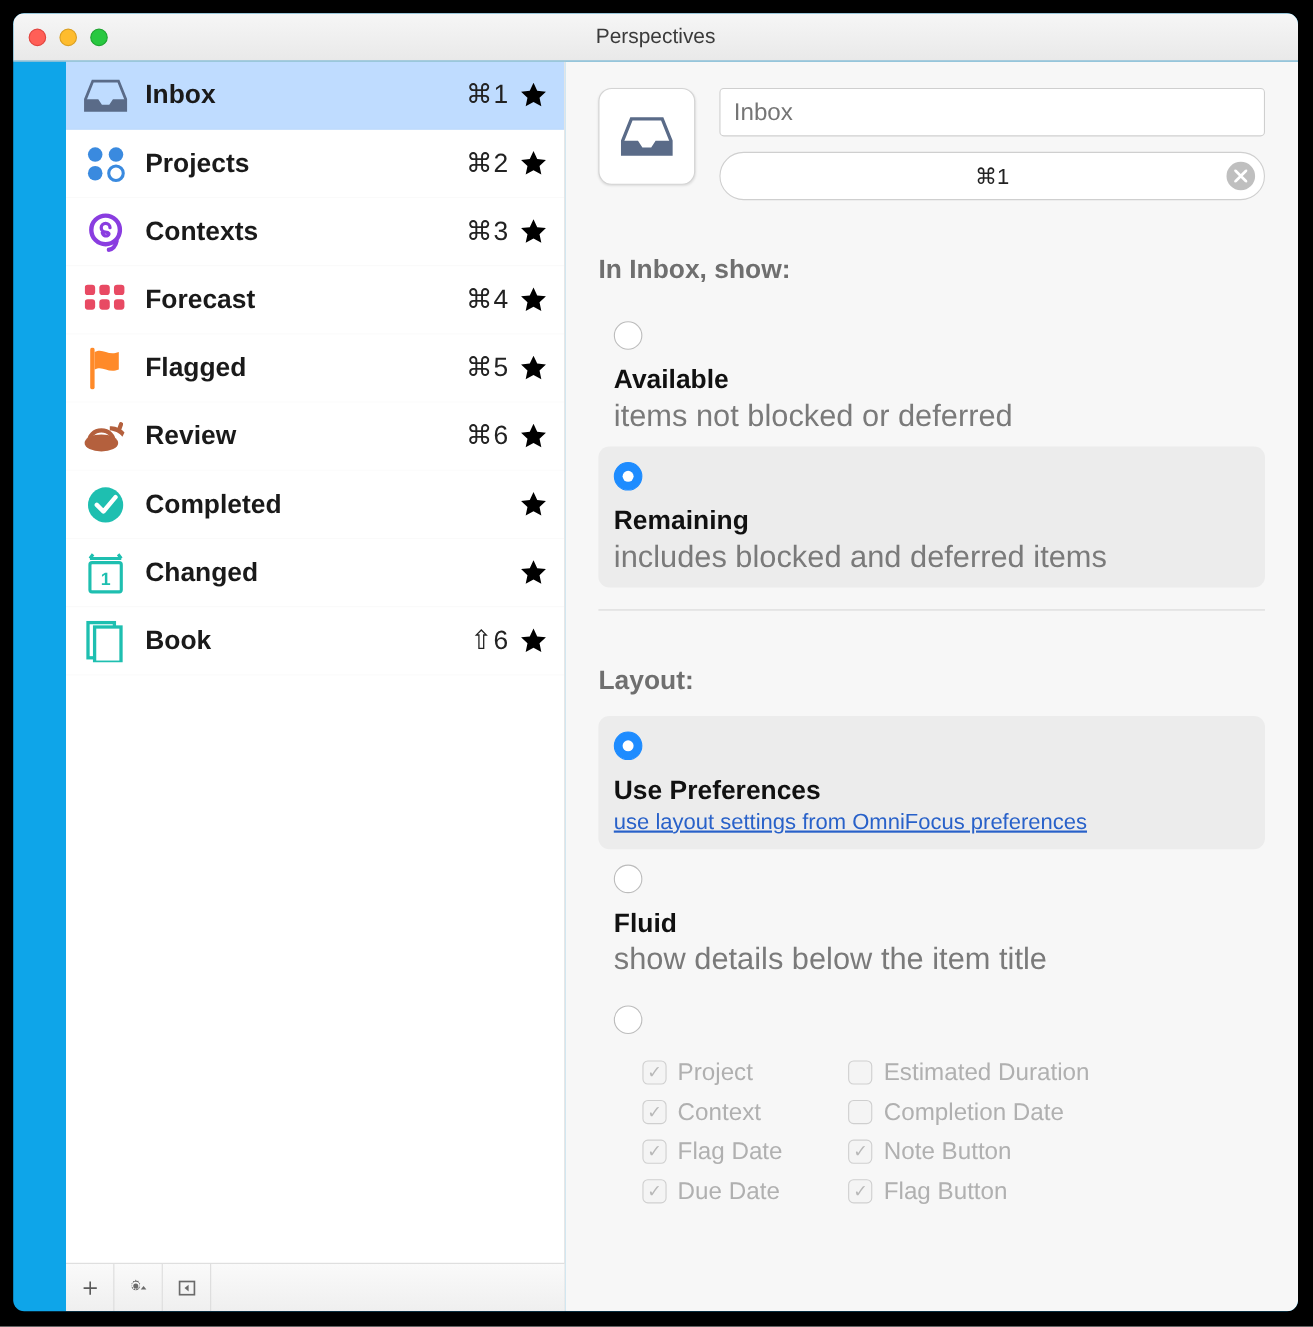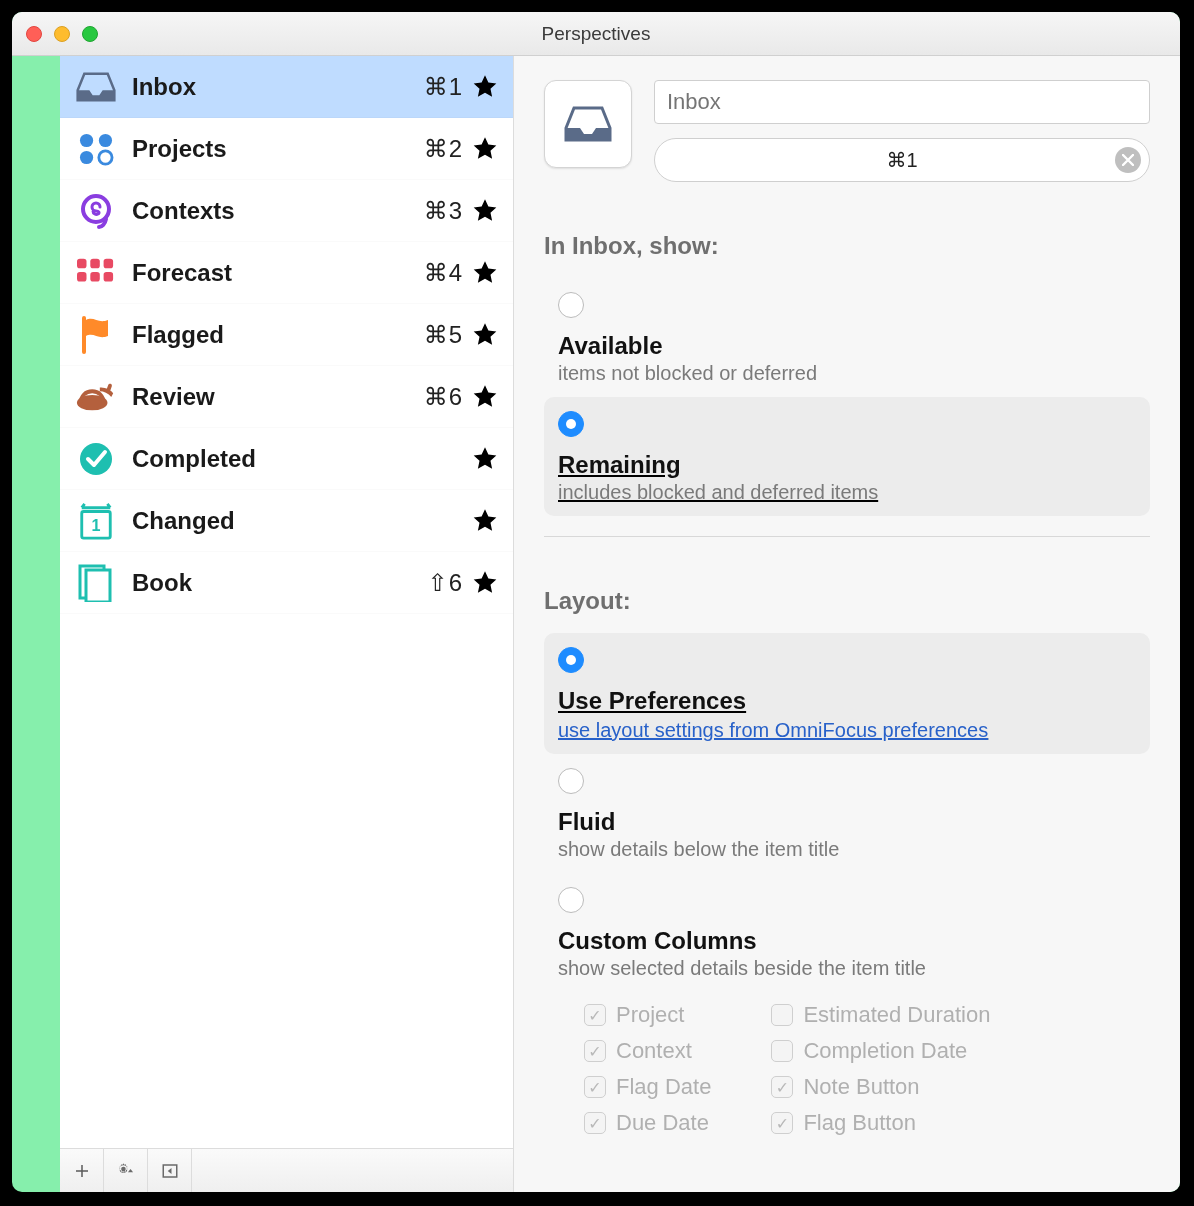--- a/index.html
+++ b/index.html
@@ -7,21 +7,21 @@
 body {
   font-family: -apple-system, "Helvetica Neue", Arial, sans-serif;
   background: #000;
   display: flex;
   align-items: flex-start;
   justify-content: flex-start;
 }
 .window {
   width: 1168px;
   height: 1180px;
-  background: #86efac;
+  background: #0ea5e9;
   border-radius: 10px;
   margin: 12px;
   overflow: hidden;
   display: flex;
   flex-direction: column;
   box-shadow: 0 0 0 1px rgba(0,0,0,0.15);
 }
 .titlebar {
   height: 44px;
   background: linear-gradient(#f6f6f6,#e9e9e9);
@@ -76,29 +76,29 @@
 .clear-btn {
   position:absolute; right:8px; top:50%; transform:translateY(-50%);
   width:26px; height:26px; border-radius:50%; background:#bfbfbf;
   display:flex; align-items:center; justify-content:center; color:#fff; font-weight:700;
 }
 .section-title { margin-top:50px; font-size:24px; font-weight:700; color:#6f6f6f; }
 .opt-group { margin-top:18px; }
 .opt {
   display:flex; padding:12px 14px; border-radius:10px; gap:14px; align-items:flex-start;flex-direction:column;
 }
-.opt.selected { background:#ececec;text-decoration:underline; }
+.opt.selected { background:#ececec; }
 .radio {
   width:26px; height:26px; border-radius:50%; border:1px solid #bcbcbc; background:#fff;
   flex:0 0 26px; margin-top:2px; position:relative;
 }
 .radio.on { background:#1e8cff; border-color:#1e8cff; }
 .radio.on::after { content:""; position:absolute; inset:7px; border-radius:50%; background:#fff; }
 .opt-txt .t { font-size:24px; font-weight:700; color:#111; }
-.opt-txt .d { font-size:20px; color:#7a7a7a; margin-top:2px; }
+.opt-txt .d { font-size:28px; color:#7a7a7a; margin-top:2px; }
 .opt-txt .link { font-size:20px; color:#2861c9; text-decoration:underline; margin-top:4px; }
 .hr { border:none; border-top:1px solid #d8d8d8; margin:20px 0 8px 0; }
 .cols { display:flex; gap:60px; margin-top:10px; margin-left:40px; }
 .col { display:flex; flex-direction:column; gap:10px; }
 .chk { display:flex; align-items:center; gap:10px; color:#b0b0b0; font-size:22px; }
 .chk .box {
   width:22px; height:22px; border-radius:5px; border:1px solid #cfcfcf; background:#f4f4f4;
   display:flex; align-items:center; justify-content:center; color:#b8b8b8;
 }
 .chk .box.on::after { content:"✓"; font-size:16px; }
@@ -320,24 +320,20 @@
           </div>
           <div class="opt">
             <div class="radio "></div>
     <div class="opt-txt">
       <div class="t">Fluid</div>
               <div class="d">show details below the item title</div>
     </div>
           </div>
           <div class="opt">
             <div class="radio "></div>
-    <div class="opt-txt">
-      <div class="t">Custom Columns</div>
-              <div class="d">show selected details beside the item title</div>
-    </div>
           </div>
         </div>
 
       <div class="cols" id="cols">
           <div class="col">
             <div class="chk">
               <div class="box on"></div>
       <span>Project</span>
             </div>
             <div class="chk">

